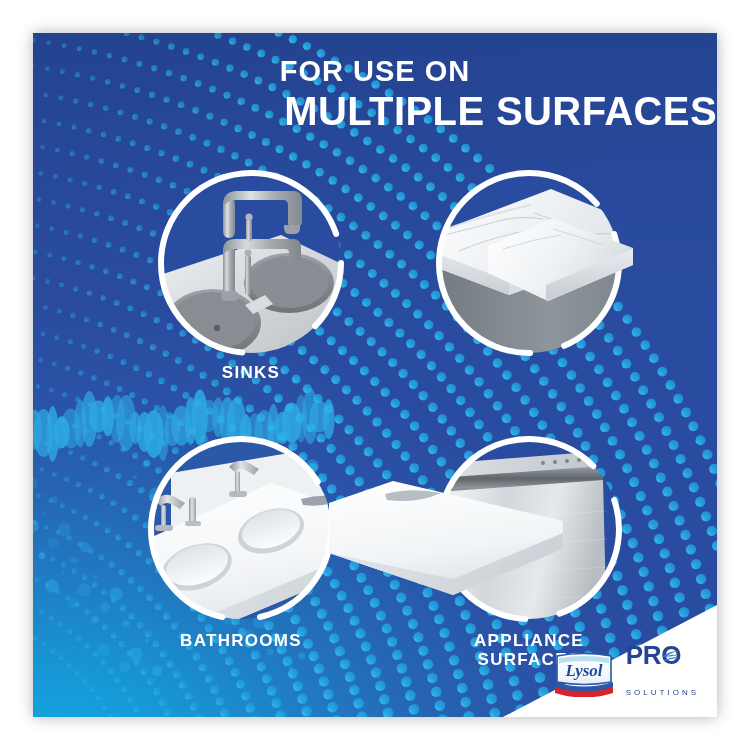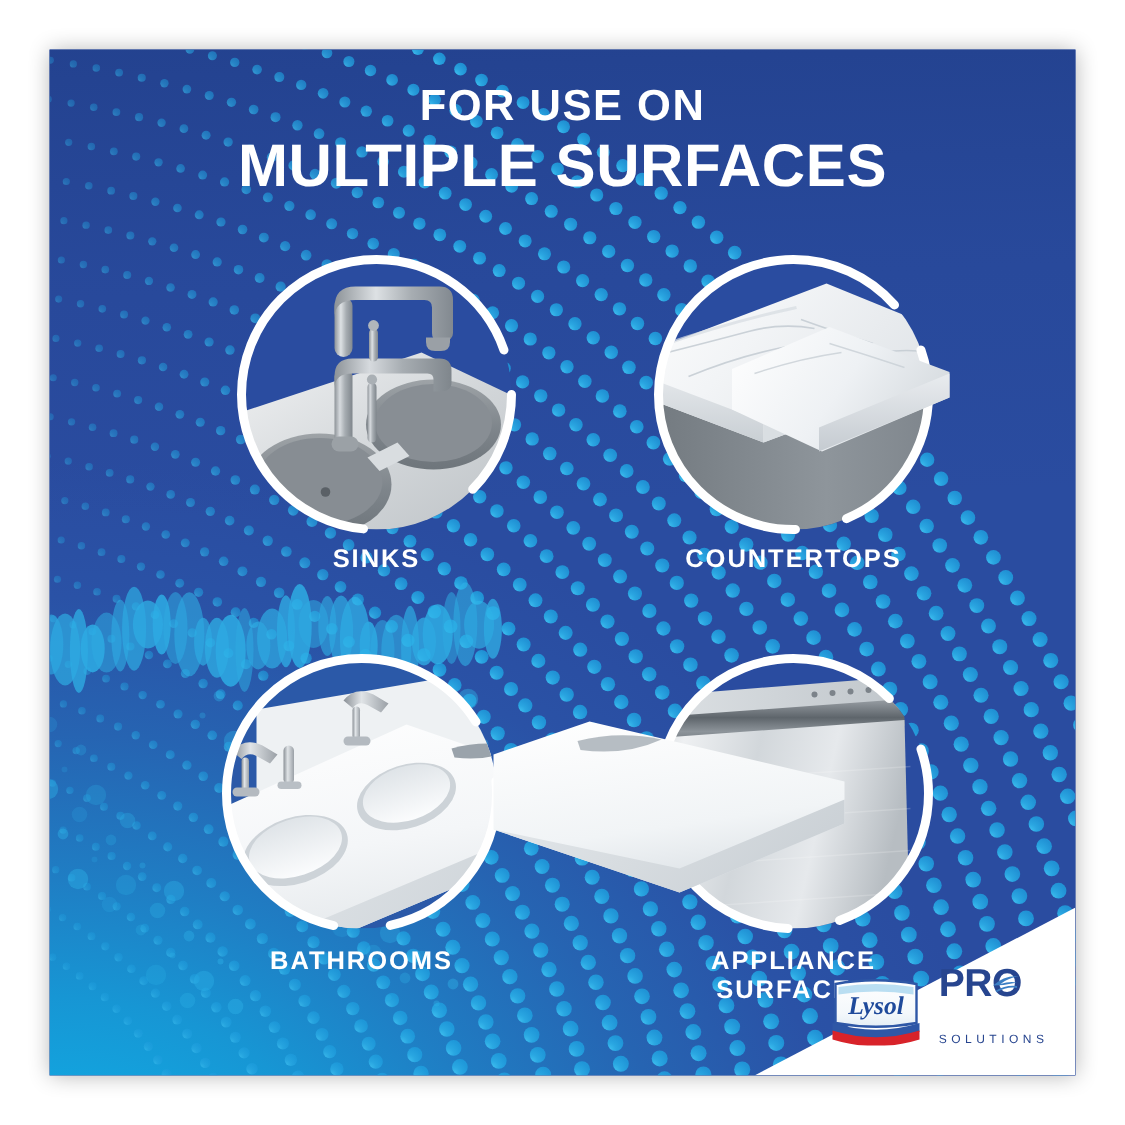--- a/index.html
+++ b/index.html
@@ -36,21 +36,21 @@
     clip-path:polygon(100% 0%, 100% 100%, 0% 100%);
   }
 
   
   .title{
     position:absolute;left:0;right:0;top:24px;text-align:center;
     color:#fff;line-height:1;
     letter-spacing:.5px;
   }
   .title .l1{display:block;font-size:29px;font-weight:bold;letter-spacing:1.0px;}
-  .title .l2{display:block;font-size:40px;font-weight:bold;letter-spacing:.4px;margin-top:5px;}
+  .title .l2{display:block;font-size:40px;font-weight:bold;letter-spacing:.4px;margin-top:5px;text-align:right;}
 
   
   .tile{position:absolute;}
   .ring-wrap{position:relative;width:180px;height:180px;}
   .photo-clip{
     position:absolute;left:0;top:0;width:180px;height:180px;
     border-radius:50%;overflow:hidden;
   }
   .ring{
     position:absolute;left:-5px;top:-5px;width:190px;height:190px;
@@ -1434,21 +1434,20 @@
               <path d="M0 58 q46 -16 92 -26"></path>
             </g>
           </svg>
         </div>
         <div class="ring">
           <svg width="190" height="190" viewBox="0 0 190 190" xmlns="http://www.w3.org/2000/svg">
             <circle cx="95" cy="95" r="90" fill="none" stroke="#ffffff" stroke-width="6" stroke-linecap="round" stroke-dasharray="360 35 135 35" stroke-dashoffset="-140"></circle>
           </svg>
         </div>
       </div>
-      <div class="tile-label lbl-counter">COUNTERTOPS</div>
     </div>
 
     <div class="tile tile-bath">
       <div class="ring-wrap">
         <div class="photo-clip">
           <svg width="180" height="180" viewBox="0 0 180 180" xmlns="http://www.w3.org/2000/svg">
             <defs>
               <linearGradient id="vanTop" x1="0" y1="0" x2="0.3" y2="1">
                 <stop offset="0%" stop-color="#ffffff"></stop>
                   <stop offset="60%" stop-color="#f4f6f8"></stop>

